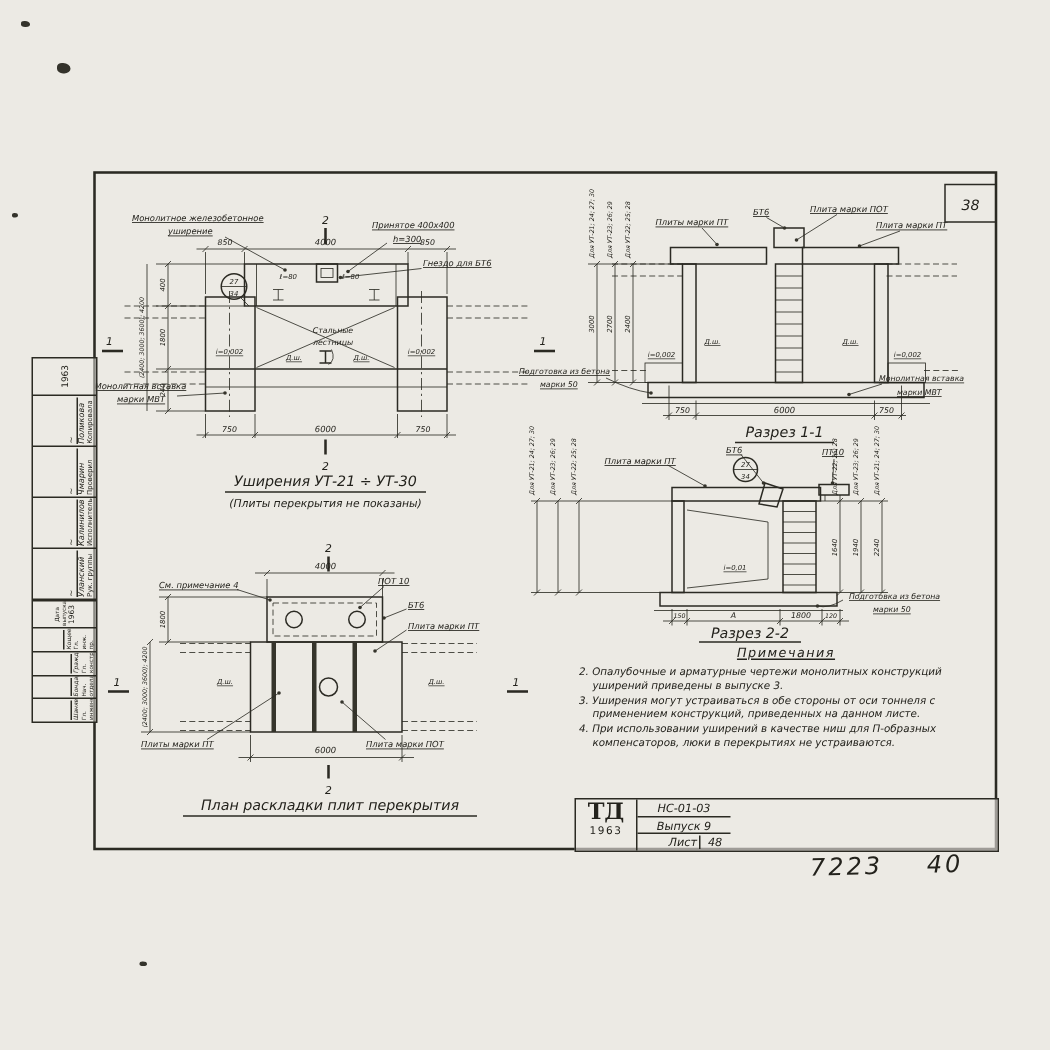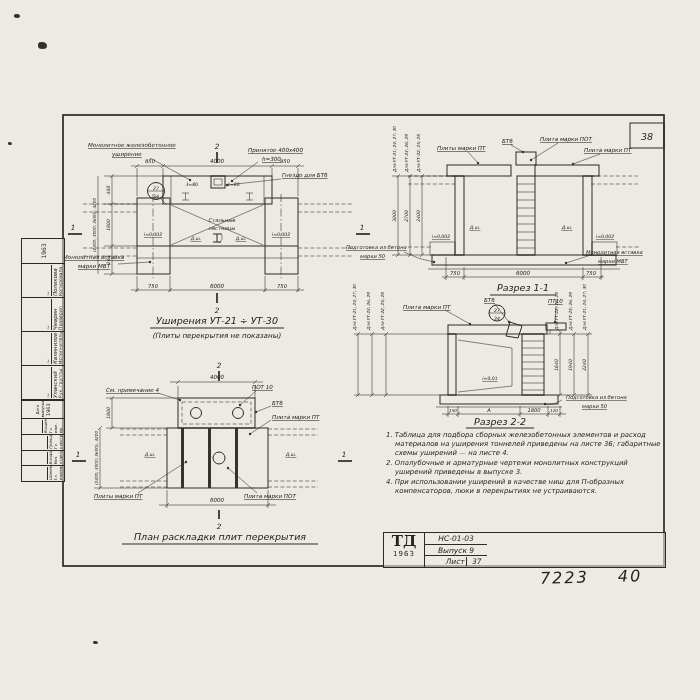--- a/index.html
+++ b/index.html
@@ -327,36 +327,37 @@
     <text class="t7 mid" x="219" y="368">2</text>
     <text class="t7 mid" x="219" y="529">2</text>
     <text class="t7 mid" x="78" y="457">1</text>
     <text class="t7 mid" x="344" y="457">1</text>
     <text class="t9 mid" x="220" y="540">План раскладки плит перекрытия</text>
   </g>
   <line x1="122" y1="544" x2="318" y2="544" class="ln"></line>
 </svg>
 
 <div id="notes" class="abs">
-  <div class="it">1. Таблица для подбора сборных железобетонных элементов и расход материалов на уширения тоннелей приведены на листе 36; габаритные схемы уширений — на листе 4.</div>
+  <div class="hd">Примечания</div>
   <div class="it">2. Опалубочные и арматурные чертежи монолитных конструкций уширений приведены в выпуске 3.</div>
+  <div class="it">3. Уширения могут устраиваться в обе стороны от оси тоннеля с применением конструкций, приведенных на данном листе.</div>
   <div class="it">4. При использовании уширений в качестве ниш для П-образных компенсаторов, люки в перекрытиях не устраиваются.</div>
 </div>
 
 <div id="tblock" class="abs">
   <div class="logo">
     <div class="td">ТД</div>
     <div class="yr">1963</div>
   </div>
   <div class="rt">
     <div>НС-01-03</div>
     <div>Выпуск 9</div>
     <div>
       <span class="half lst">Лист</span>
-      <span class="half">37</span>
+      <span class="half">48</span>
     </div>
   </div>
 </div>
 
 <div id="hand" class="abs">
   <span>7223</span>
   <span>40</span>
 </div>
 
 <div id="sideA" class="abs sideblk">

